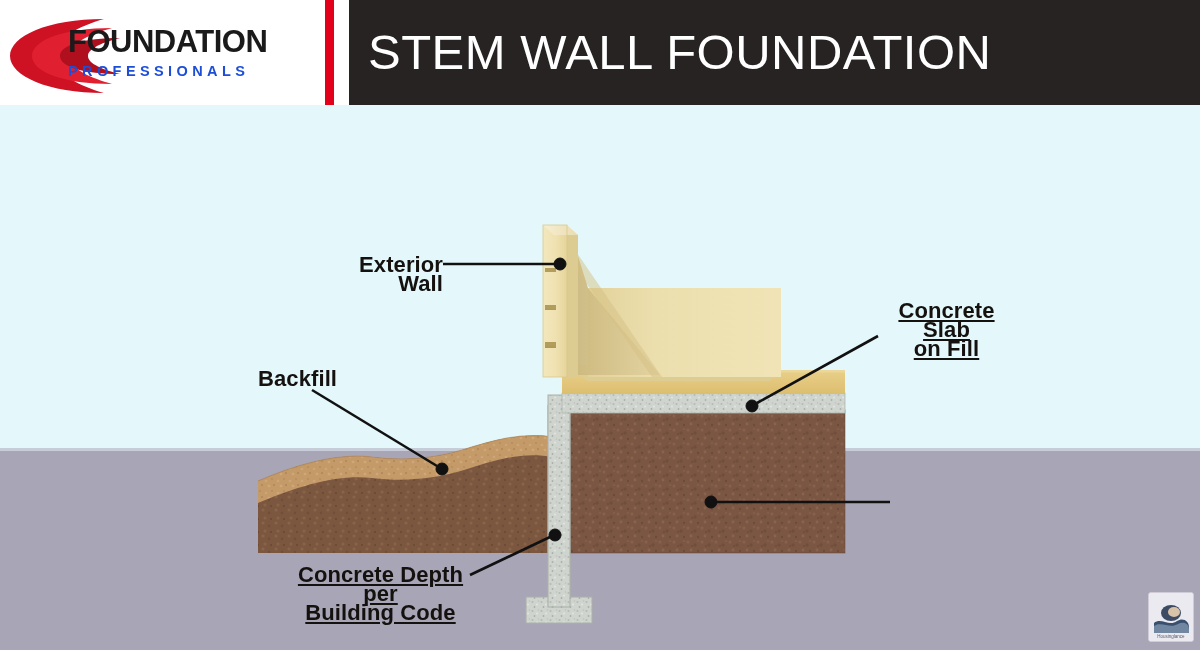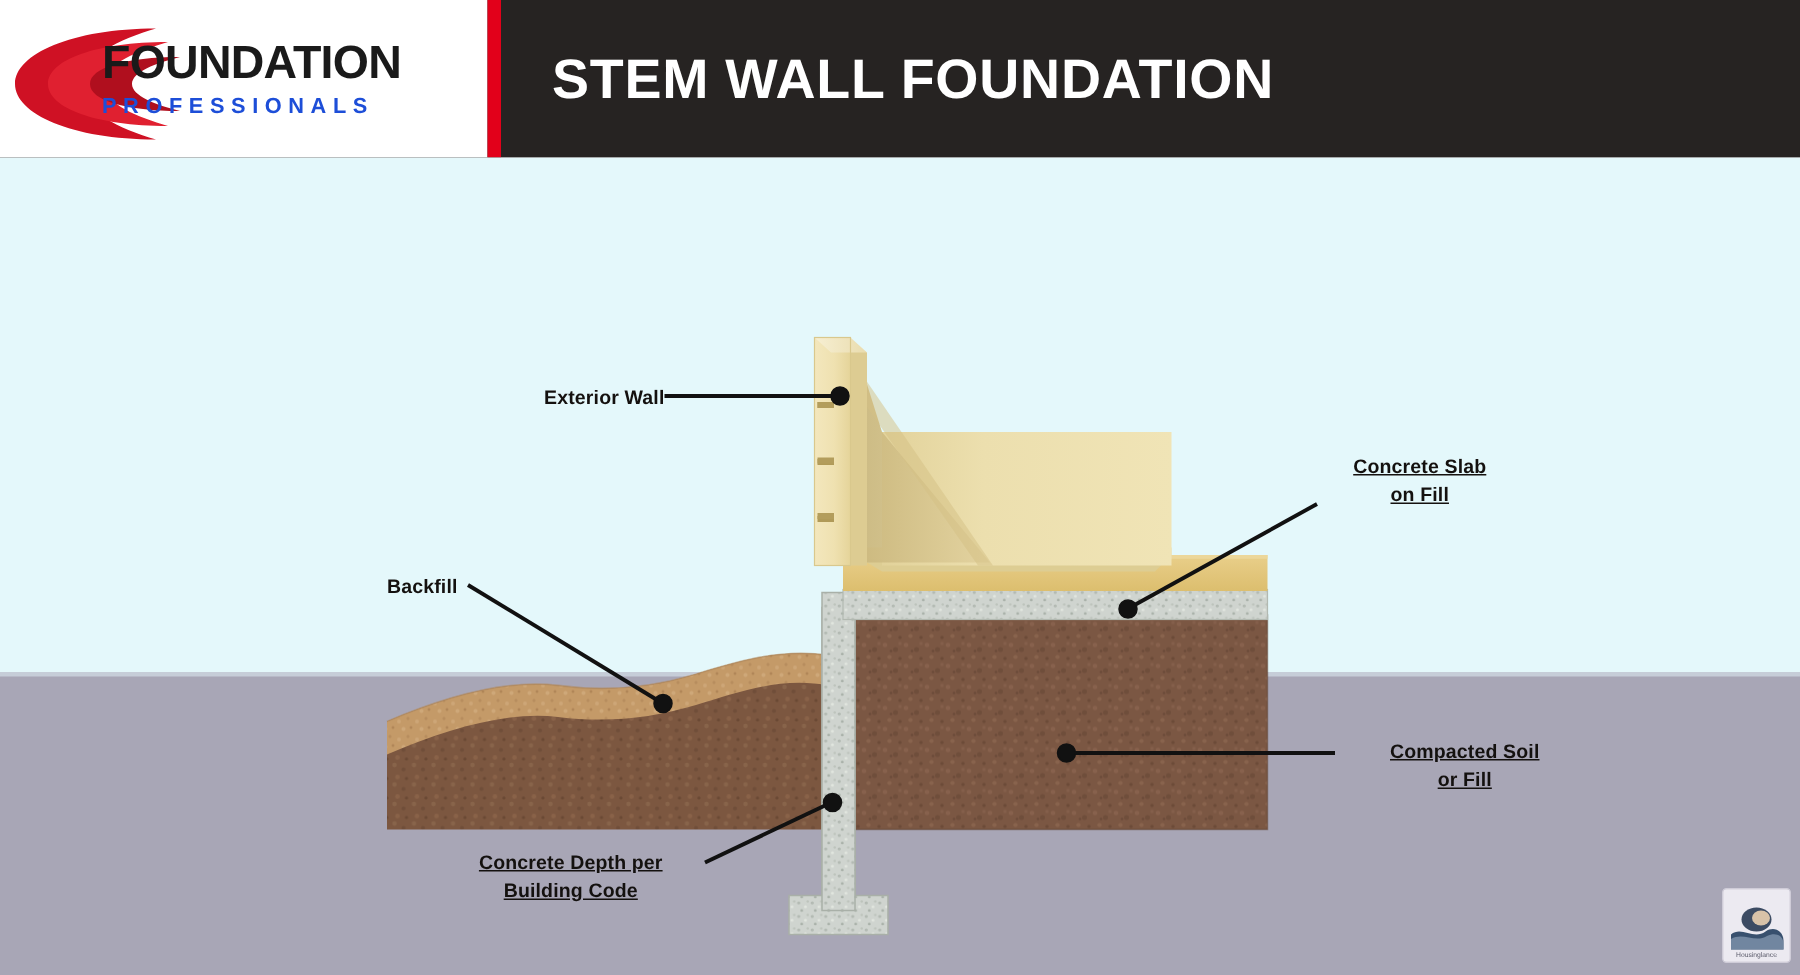--- a/index.html
+++ b/index.html
@@ -5,25 +5,25 @@
   html,body{margin:0;padding:0;}
   body{
     width:1200px;height:650px;overflow:hidden;
     font-family:"Liberation Sans", sans-serif;
     background:#ffffff;
   }
   #stage{position:relative;width:1200px;height:650px;overflow:hidden;background:#fff;}
 
   
   .header{position:absolute;left:0;top:0;width:1200px;height:105px;background:#262322;overflow:hidden;}
-  .header-logo-panel{position:absolute;left:0;top:0;width:325px;height:105px;background:#ffffff;}
+  .header-logo-panel{position:absolute;left:0;top:0;width:325px;height:105px;background:#ffffff;padding-left:24px;}
   .header-divider{position:absolute;left:325px;top:0;width:9px;height:105px;background:#e2001a;}
   .header-title{
     position:absolute;left:368px;top:0;height:105px;line-height:105px;
-    color:#ffffff;font-size:37px;font-weight:bold;letter-spacing:.5px;
+    color:#ffffff;font-size:49px;font-weight:normal;letter-spacing:.5px;
     font-family:"Liberation Sans", sans-serif;white-space:nowrap;
   }
 
   
   .logo-wrap{position:absolute;left:8px;top:16px;width:310px;height:80px;}
   .logo-swoosh{position:absolute;left:0;top:0;width:180px;height:80px;}
   .logo-text{position:absolute;left:60px;top:10px;width:250px;}
   .logo-l1{font-size:31px;font-weight:bold;color:#1a1a1a;letter-spacing:-0.5px;line-height:31px;font-family:"Liberation Sans", sans-serif;}
   .logo-l2{font-size:14.5px;font-weight:bold;color:#1d4ed8;letter-spacing:4.4px;line-height:20px;margin-top:4px;font-family:"Liberation Sans", sans-serif;}
   .logo-l3{font-size:11px;font-weight:bold;color:#1a1a1a;letter-spacing:1.2px;text-align:right;padding-right:4px;line-height:13px;font-family:"Liberation Sans", sans-serif;}
@@ -31,21 +31,21 @@
   
   .scene{position:absolute;left:0;top:105px;width:1200px;height:545px;overflow:hidden;}
   .sky{position:absolute;left:0;top:0;width:1200px;height:346px;background:#e4f8fb;}
   .ground{position:absolute;left:0;top:346px;width:1200px;height:199px;background:#a8a6b6;}
   .horizon{position:absolute;left:0;top:343px;width:1200px;height:4px;background:#c6cdd8;}
 
   svg.art{position:absolute;left:0;top:0;width:1200px;height:545px;}
 
   
   .lbl{
-    position:absolute;color:#14110f;font-weight:bold;font-size:13px;line-height:19px;
+    position:absolute;color:#14110f;font-weight:bold;font-size:22px;line-height:19px;
     font-family:"Liberation Sans", sans-serif;white-space:pre-line;letter-spacing:.1px;
   }
   .lbl.c{text-align:center;text-decoration:underline;}
 
   
   .watermark{
     position:absolute;left:1148px;top:592px;width:44px;height:48px;
     background:#eceaf1;border:1px solid #cfccd8;border-radius:3px;overflow:hidden;
   }
 </style>
@@ -228,27 +228,25 @@
         <line x1="890" y1="397" x2="716" y2="397" stroke-width="2.6"></line>
         <circle cx="711" cy="397" r="6"></circle>
 
         <line x1="470" y1="470" x2="550" y2="432" stroke-width="2.6"></line>
         <circle cx="555" cy="430" r="6"></circle>
       </g>
     </svg>
 
     <div class="lbl" style="left:313px;top:150px;width:130px;text-align:right;">Exterior Wall</div>
 
-    <div class="lbl" style="left:258px;top:276px;width:110px;text-align:left;">Backfill</div>
+    <div class="lbl" style="left:258px;top:264px;width:110px;text-align:left;">Backfill</div>
 
     <div class="lbl c" style="left:879px;top:196px;width:135px;">Concrete Slab
 on Fill</div>
 
-    <div class="lbl c" style="left:899px;top:386px;width:155px;">Compacted Soil
-or Fill</div>
 
     <div class="lbl c" style="left:283px;top:460px;width:195px;">Concrete Depth per
 Building Code</div>
   </div>
 
   <div class="watermark">
     <svg viewBox="0 0 44 48" width="44" height="48">
       <rect width="44" height="48" fill="#eceaf1"></rect>
       <ellipse cx="22" cy="20" rx="10" ry="8" fill="#3c4b63"></ellipse>
       <ellipse cx="25" cy="19" rx="6" ry="5" fill="#d8c2a8"></ellipse>

